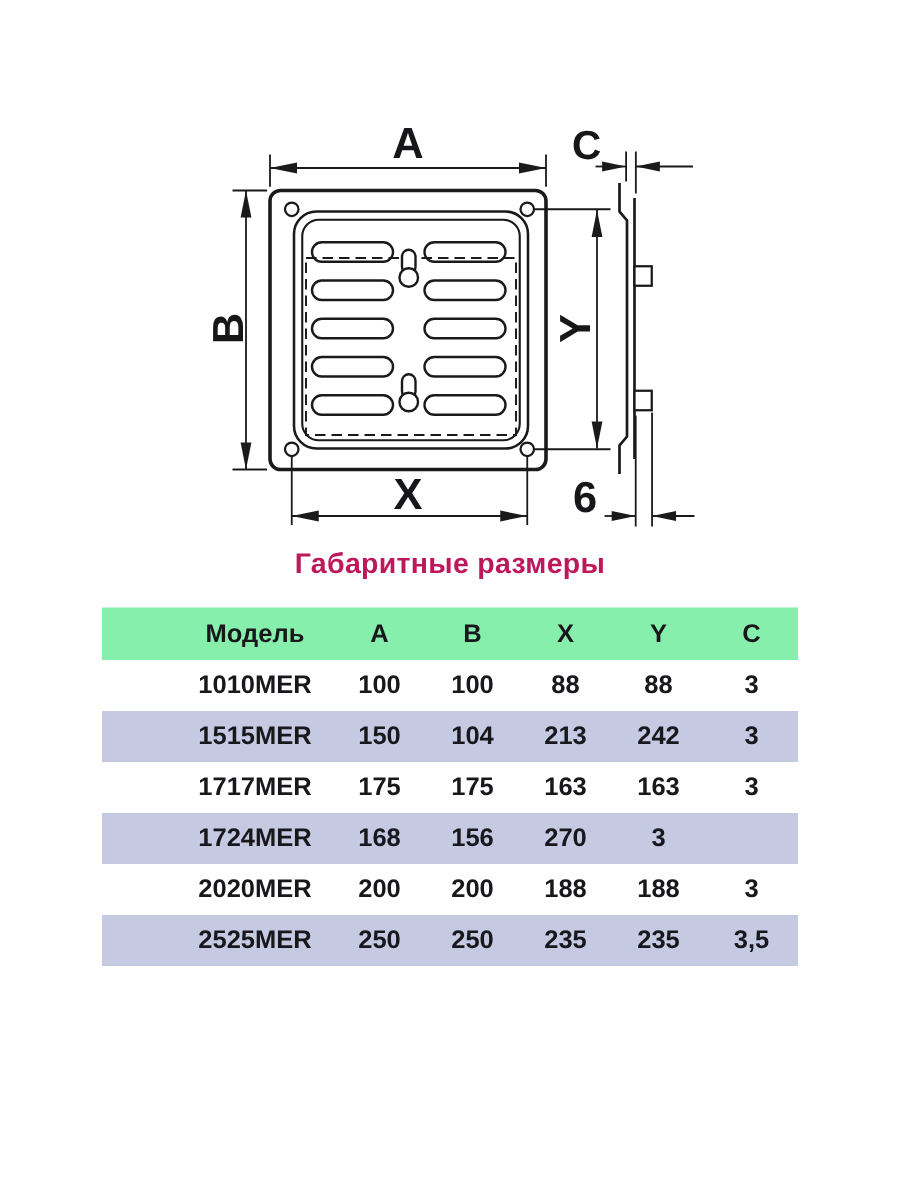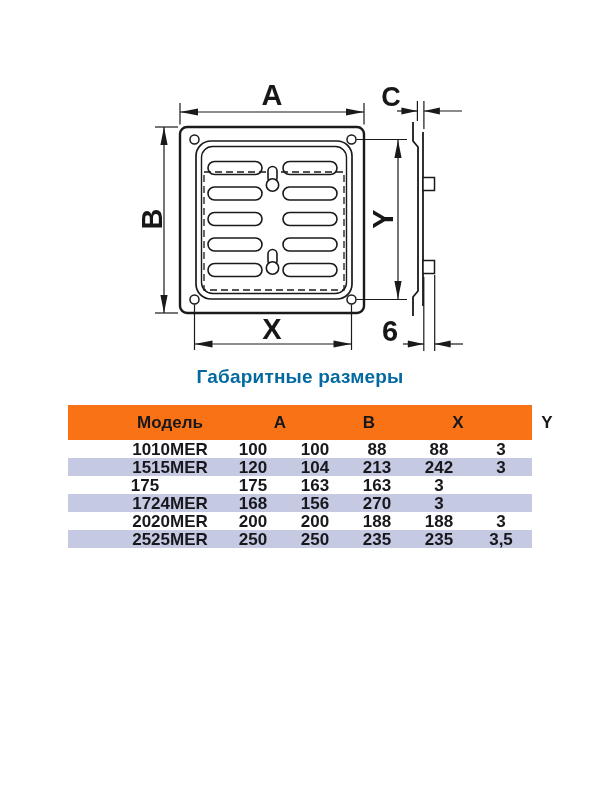--- a/index.html
+++ b/index.html
@@ -1,25 +1,25 @@
 <!DOCTYPE html>
 <html><head>
 <meta charset="utf-8">
 <style>
   html,body{margin:0;padding:0;background:#fff;}
   #page{position:relative;width:600px;height:800px;background:#fff;overflow:hidden;
         font-family:"Liberation Sans",sans-serif;}
   #drawing{position:absolute;top:0;left:0;}
   .dim-label{font-family:"Liberation Sans",sans-serif;font-weight:bold;fill:#17171a;}
   #title{position:absolute;top:366px;left:0;width:600px;text-align:center;
-         font-size:19px;font-weight:bold;color:#0369a1;letter-spacing:.2px;}
+         font-size:19px;font-weight:bold;color:#be185d;letter-spacing:.2px;}
   #dim-table{position:absolute;top:405px;left:68px;width:464px;font-size:17px;
              font-weight:bold;color:#17171c;}
-  .tr{display:grid;grid-template-columns:154px 62px 62px 62px 62px 62px;height:18px;}
-  .tr.head{height:35px;background:#f97316;gap:27px;}
+  .tr{display:grid;grid-template-columns:154px 62px 62px 62px 62px 62px;height:34px;}
+  .tr.head{height:35px;background:#86efac;}
   .tr:not(.head):nth-child(even){background:#c5c9e2;}
   .td,.th{display:flex;align-items:center;justify-content:center;}
   .cell-model{padding-left:50px;box-sizing:border-box;}
 </style>
 </head>
 <body>
 
 <div id="page">
 
   <svg id="drawing" width="600" height="362" viewBox="0 0 600 362">
@@ -142,27 +142,28 @@
         <div class="tr">
           <div class="td cell-model">1010MER</div>
           <div class="td">100</div>
           <div class="td">100</div>
           <div class="td">88</div>
           <div class="td">88</div>
           <div class="td">3</div>
         </div>
         <div class="tr">
           <div class="td cell-model">1515MER</div>
-          <div class="td">120</div>
+          <div class="td">150</div>
           <div class="td">104</div>
           <div class="td">213</div>
           <div class="td">242</div>
           <div class="td">3</div>
         </div>
         <div class="tr">
+          <div class="td cell-model">1717MER</div>
           <div class="td">175</div>
           <div class="td">175</div>
           <div class="td">163</div>
           <div class="td">163</div>
           <div class="td">3</div>
         </div>
         <div class="tr">
           <div class="td cell-model">1724MER</div>
           <div class="td">168</div>
           <div class="td">156</div>

